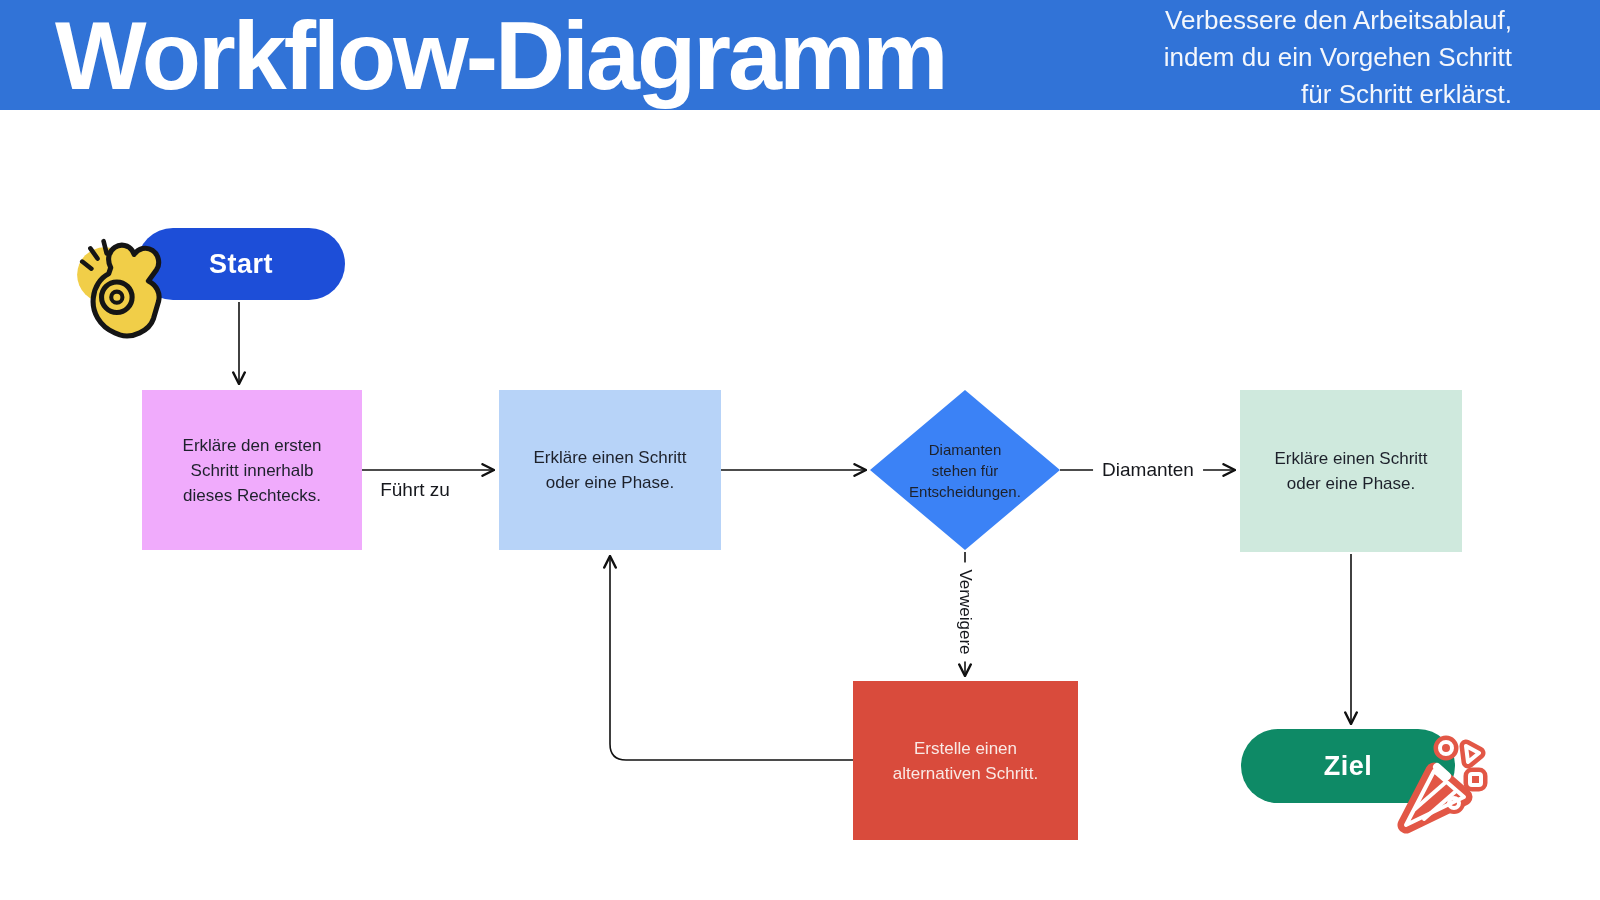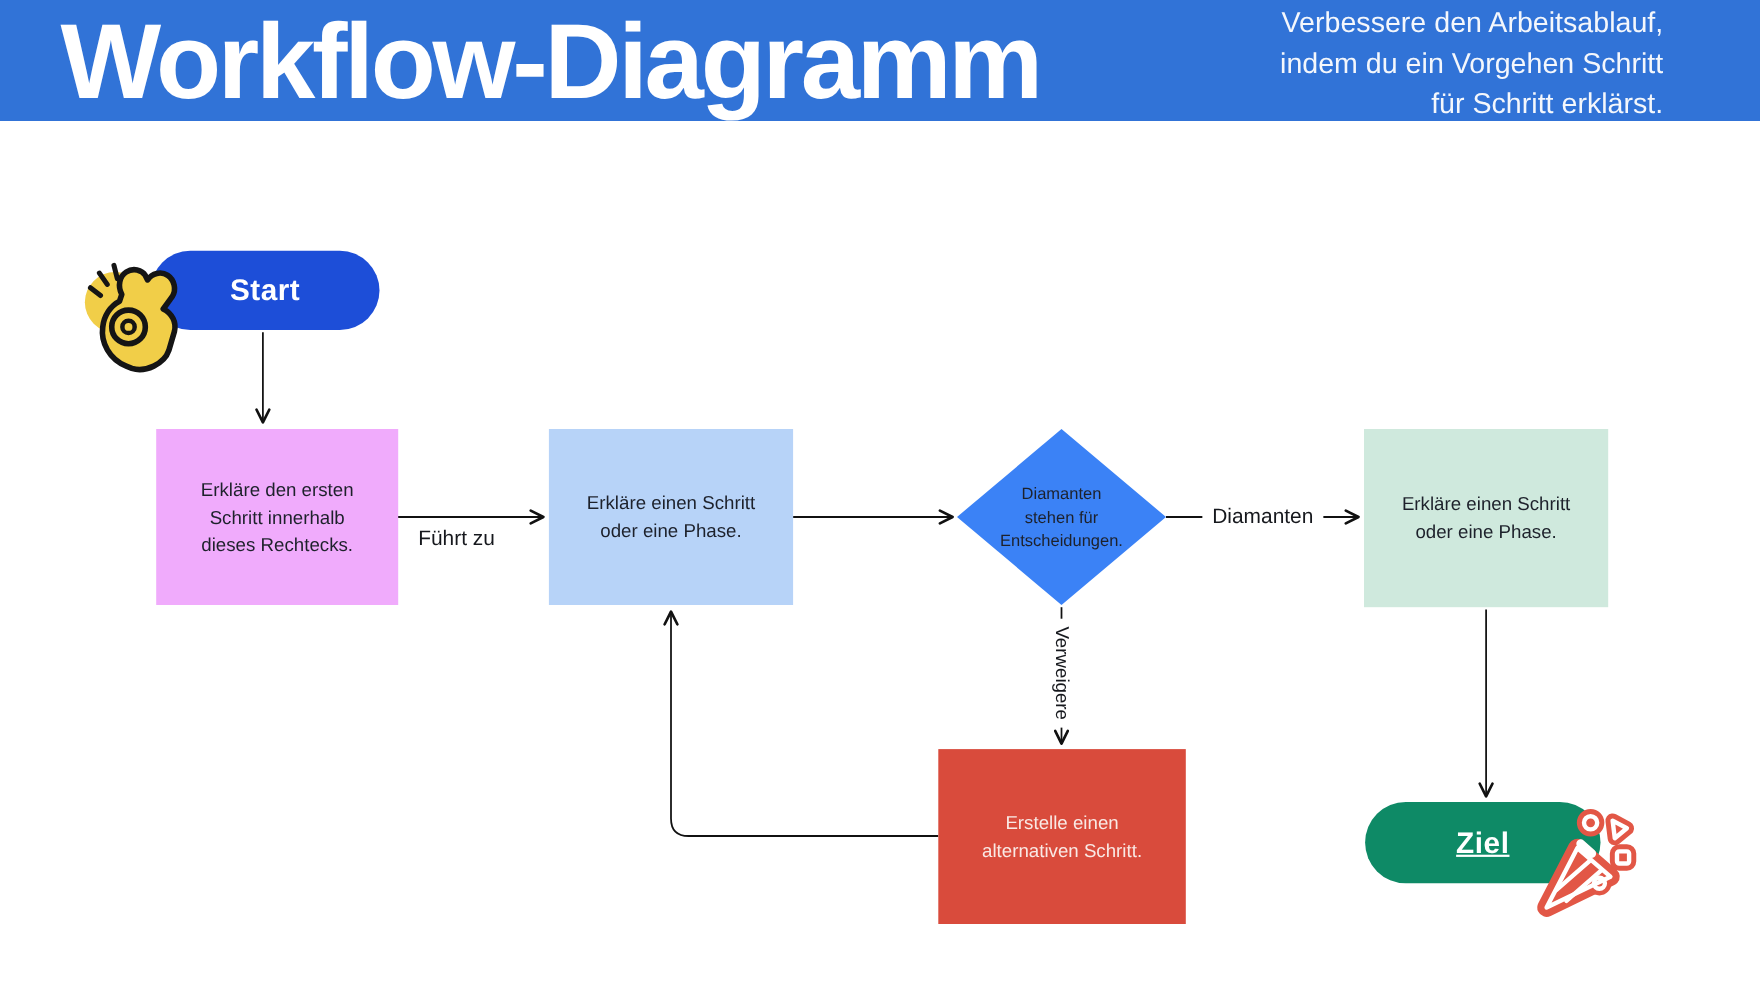--- a/index.html
+++ b/index.html
@@ -119,21 +119,21 @@
   <div class="node rect-accepted" style="background: rgb(207, 233, 221);">
     <span class="node-text">Erkläre einen Schritt
 oder eine Phase.</span>
   </div>
 
   <div class="node rect-alt" style="background: rgb(217, 75, 60);">
     <span class="node-text">Erstelle einen
 alternativen Schritt.</span>
   </div>
 
-  <div class="node pill pill-goal" style="background: rgb(14, 138, 102); text-decoration: underline;">
+  <div class="node pill pill-goal" style="background: rgb(14, 138, 102);">
     <span>Ziel</span>
   </div>
 
   <svg class="deco icon-okhand" viewBox="0 0 110 110">
     <circle cx="34" cy="44" r="27" fill="#f1ce48"></circle>
     <path d="M12 31 L21 38 M20 18 L27 28 M33 11 L36 23" stroke="#151515" stroke-width="4.5" stroke-linecap="round" fill="none"></path>
     <path d="M44 101 C 29 95 21 80 23 66 C 24 56 30 47 38 43 L 40 37
              C 36 29 38 21 44 17 C 50 13 58 15 61 20 L 63 24
              C 67 18 75 16 81 20 C 87 24 89 33 85 39 L 77 50
              C 85 54 89 62 87 70 L 82 87 C 78 99 61 107 49 103 Z" fill="#f1ce48" stroke="#151515" stroke-width="5" stroke-linejoin="round"></path>

